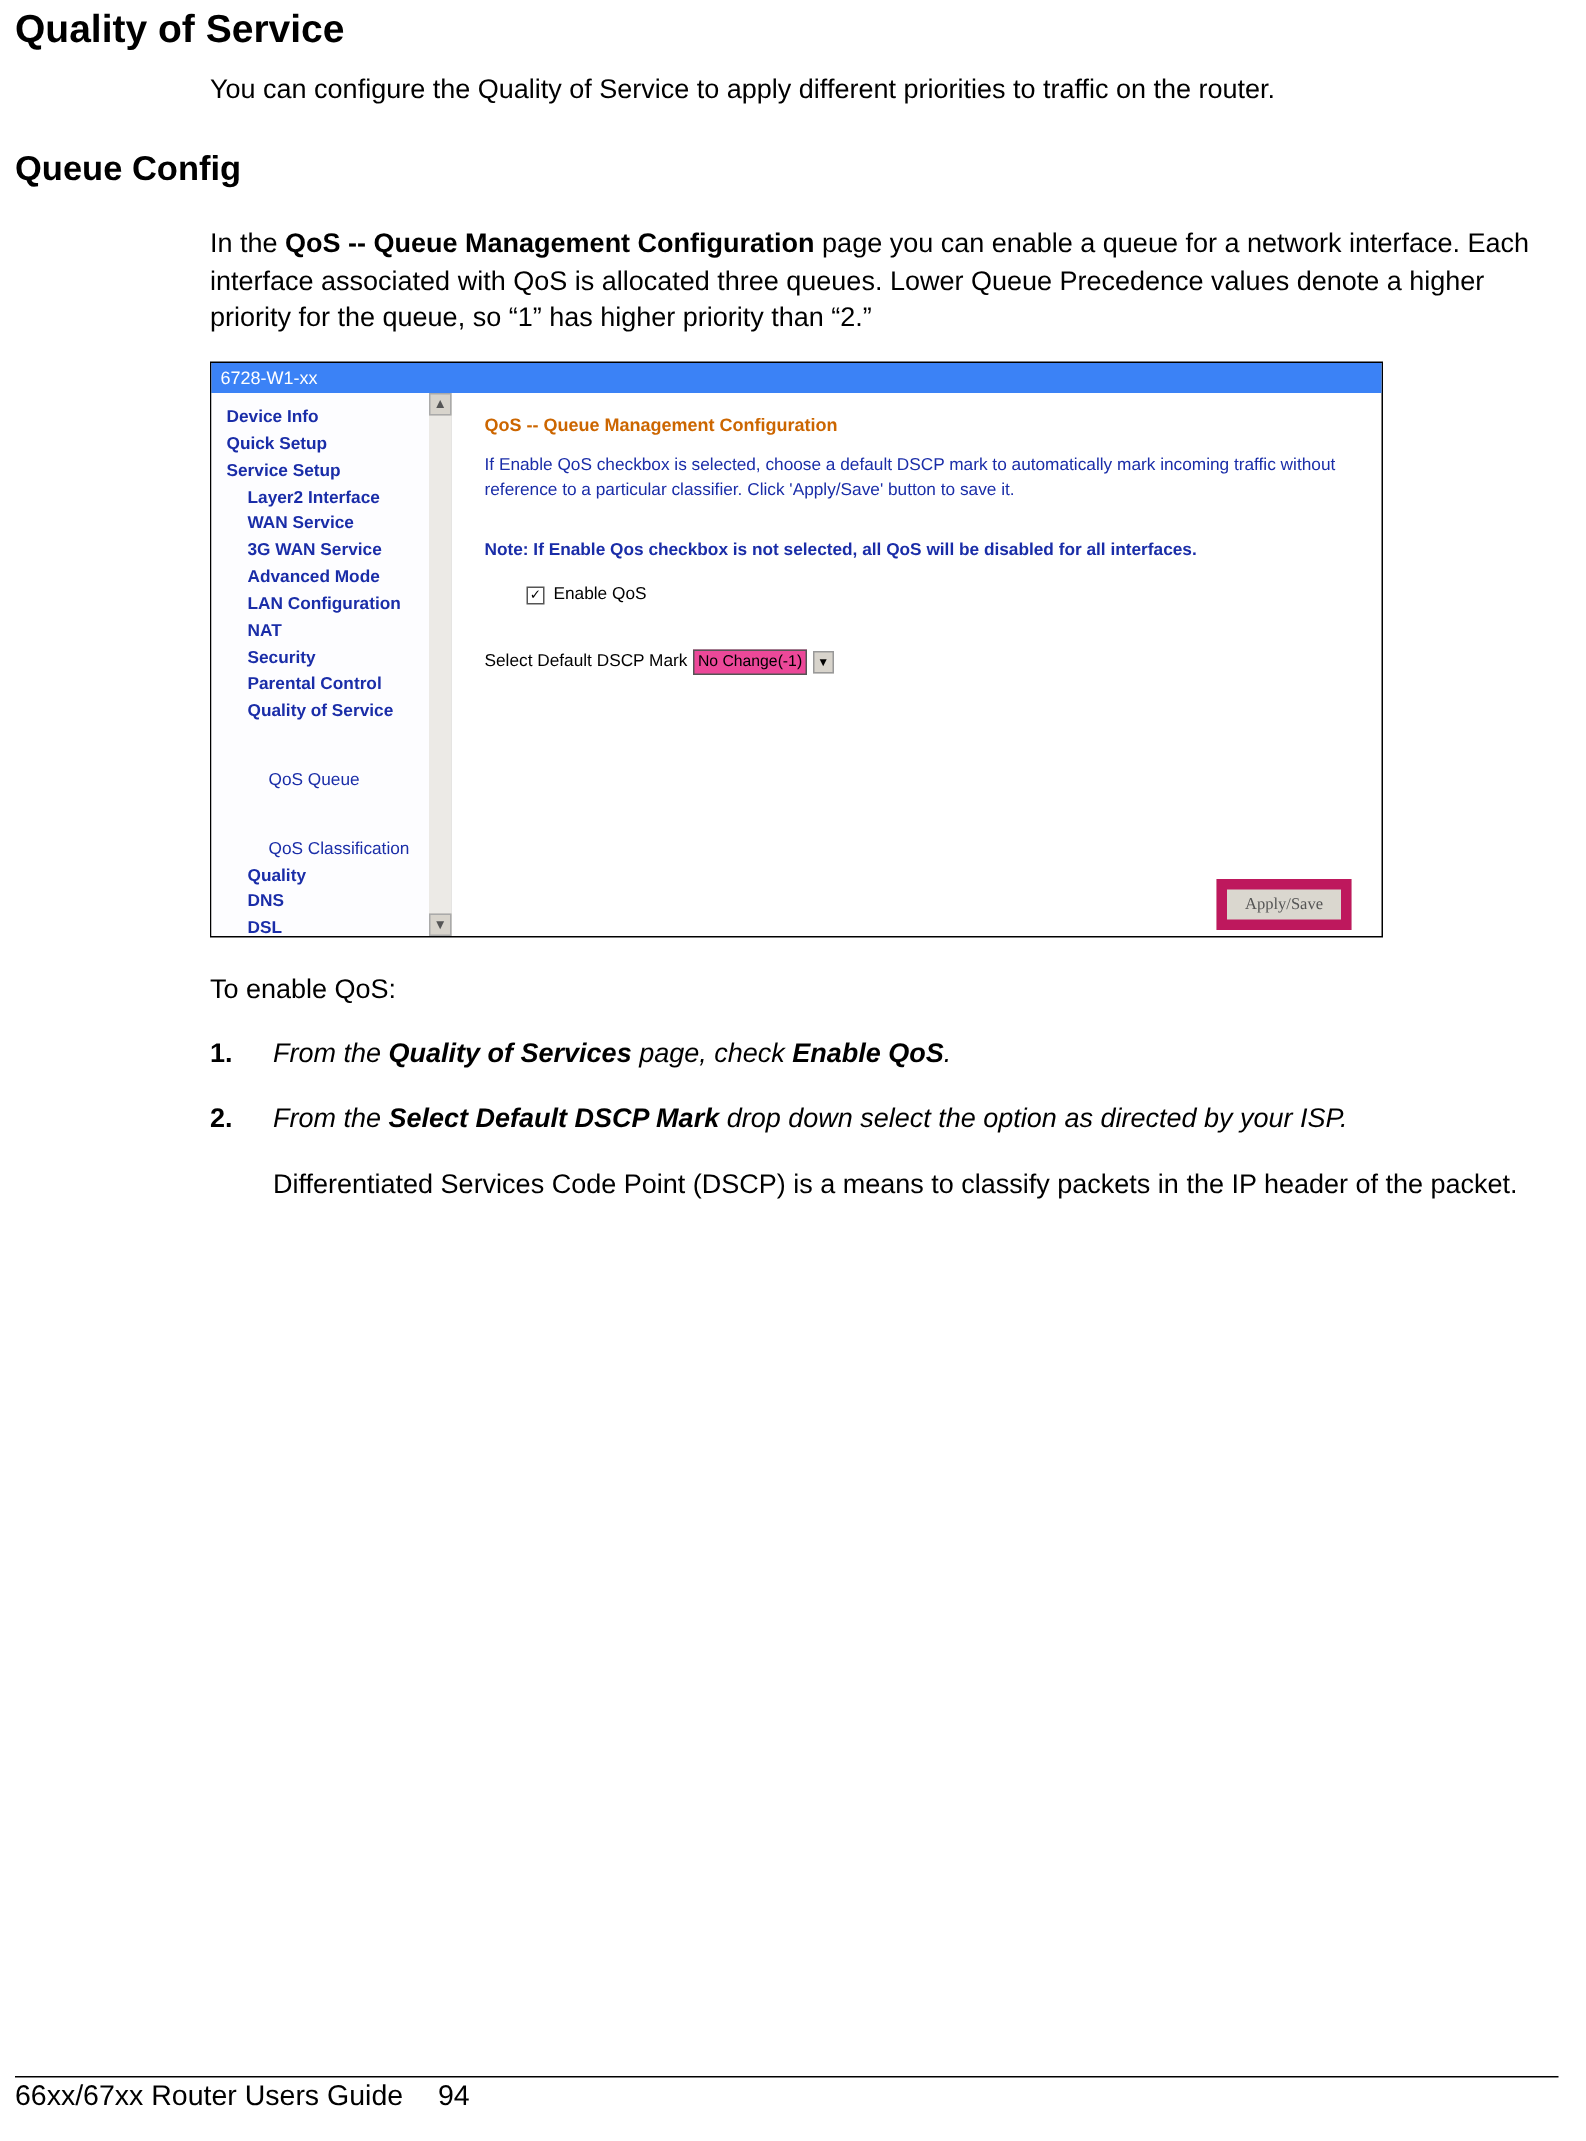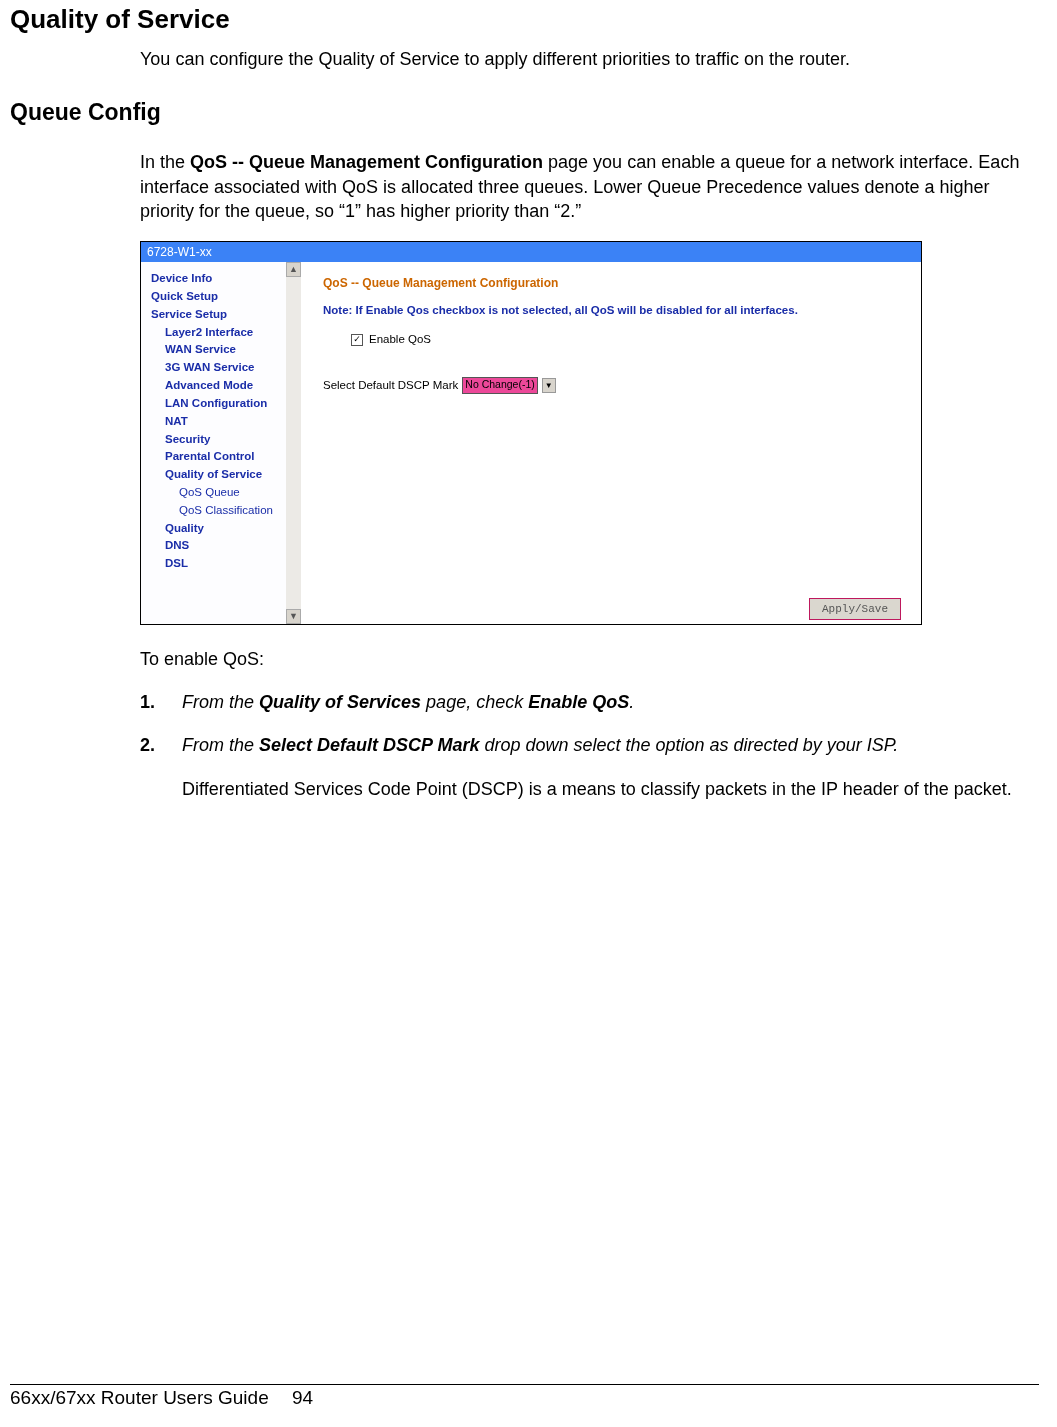--- a/index.html
+++ b/index.html
@@ -56,21 +56,21 @@
     width: 160px;
     border-right: 1px solid #c0c0c0;
     padding: 8px 4px 8px 10px;
     font-size: 11.5px;
     line-height: 1.55;
     position: relative;
     background: #fdfdff;
   }
   .nav-top { color: #1a2da8; font-weight: bold; }
   .nav-sub { color: #1a2da8; font-weight: bold; padding-left: 14px; }
-  .nav-sub2 { color: #1a2da8; padding-left: 28px; font-weight: normal; }
+  .nav-sub2 { color: #1a2da8; padding-left: 28px; font-weight: normal; margin-top: 28px; }
   .scrollbar {
     position: absolute;
     right: -1px; top: 0; bottom: 0;
     width: 15px;
     background: #eceae6;
   }
   .scroll-btn {
     position: absolute; left: 0; width: 15px; height: 15px;
     background: #d8d4cc; border: 1px solid #aaa;
     font-size: 9px; line-height: 13px; text-align: center; color:#555;
@@ -95,25 +95,25 @@
   .select-fake {
     border: 1px solid #555; background: #ec4899; font-size: 10.5px;
     padding: 1px 2px; display:inline-flex; align-items:center; gap:4px;
     height: 17px;
   }
   .select-btn { width:14px; height:15px; background:#d8d4cc; border:1px solid #999; font-size:8px; text-align:center; line-height:13px;}
   .apply-btn {
     position: absolute;
     right: 20px; bottom: 4px;
     background: #dad7cf;
-    border: 1px solid #be185d;
+    border: 7px solid #be185d;
     color: #555;
     font-size: 11px;
     padding: 2px 12px;
-    font-family: Liberation Mono, monospace;
+    font-family: Liberation Serif, serif;
   }
   .toenable { margin-top: 24px; }
   .steps { margin-top: 20px; }
   .step-row { display: flex; margin-bottom: 18px; line-height: 1.4; }
   .step-num { font-weight: bold; width: 42px; flex-shrink: 0; }
   .step-text { font-style: italic; }
   .step-text .bi { font-weight: bold; font-style: italic; }
   .step-plain { font-style: normal; margin-left:42px;}
   .footer {
     position: absolute;
@@ -161,20 +161,21 @@
           <div class="nav-sub">Quality</div>
           <div class="nav-sub">DNS</div>
           <div class="nav-sub">DSL</div>
           <div class="scrollbar">
             <div class="scroll-btn scroll-up">▲</div>
             <div class="scroll-btn scroll-down">▼</div>
           </div>
         </div>
         <div class="main">
           <div class="main-title">QoS -- Queue Management Configuration</div>
+          <div class="main-p">If Enable QoS checkbox is selected, choose a default DSCP mark to automatically mark incoming traffic without reference to a particular classifier. Click 'Apply/Save' button to save it.</div>
           <div class="main-note">Note: If Enable Qos checkbox is not selected, all QoS will be disabled for all interfaces.</div>
           <div class="cb-row">
             <span class="cb">✓</span>
             <span>Enable QoS</span>
           </div>
           <div class="dscp-row">
             <span>Select Default DSCP Mark</span>
             <span class="select-fake">
               <span>No Change(-1)</span>
             </span>

